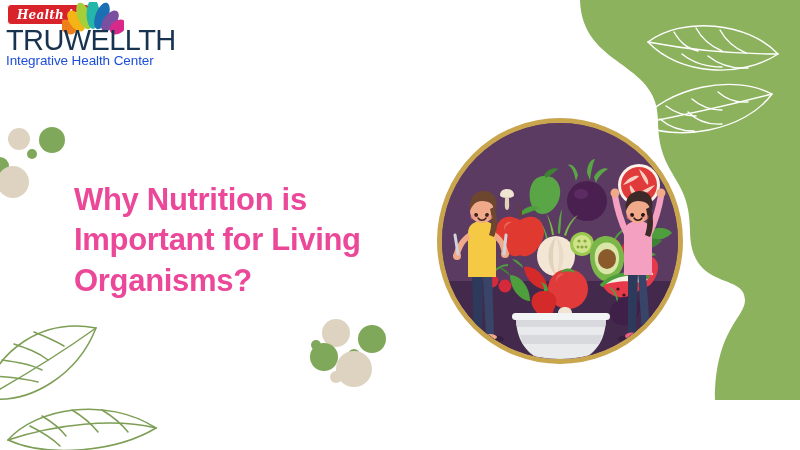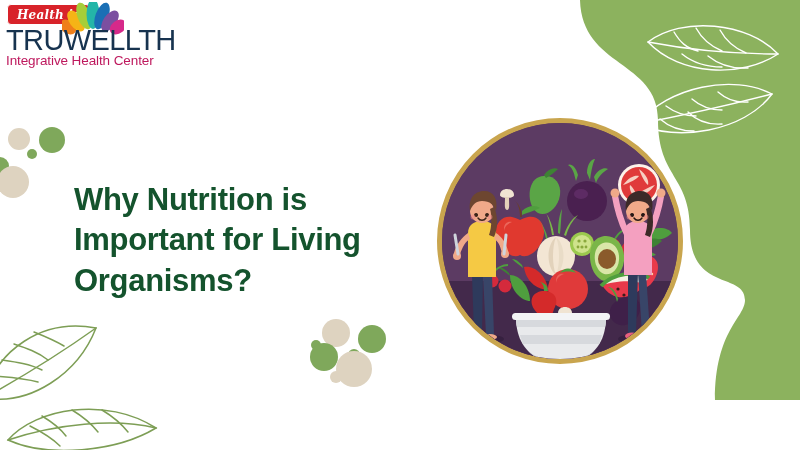--- a/index.html
+++ b/index.html
@@ -44,28 +44,28 @@
   }
   .lotus { position:absolute; left:62px; top:0px; width:62px; height:33px; }
   .logo-word {
     position:absolute; left:6px; top:24px; width:175px;
     font-size:29px; font-weight:normal; color:#17334f;
     letter-spacing:-0.6px; line-height:1;
     font-family:"Liberation Sans", sans-serif;
   }
   .logo-tag {
     position:absolute; left:6px; top:52px; width:180px;
-    font-size:13.5px; color:#be185d; letter-spacing:-0.1px; line-height:1;
+    font-size:13.5px; color:#1d4ed8; letter-spacing:-0.1px; line-height:1;
     font-family:"Liberation Sans", sans-serif;
   }
 
   
   .headline {
     position:absolute; left:74px; top:180px; width:350px;
-    color:#14532d;
+    color:#ec4899;
     font-size:31px; font-weight:bold; line-height:1.30;
     letter-spacing:-0.3px;
     font-family:"Liberation Sans", sans-serif;
   }
 
   
   .illus {
     position:absolute; left:437px; top:118px;
     width:246px; height:246px;
     border-radius:50%;

